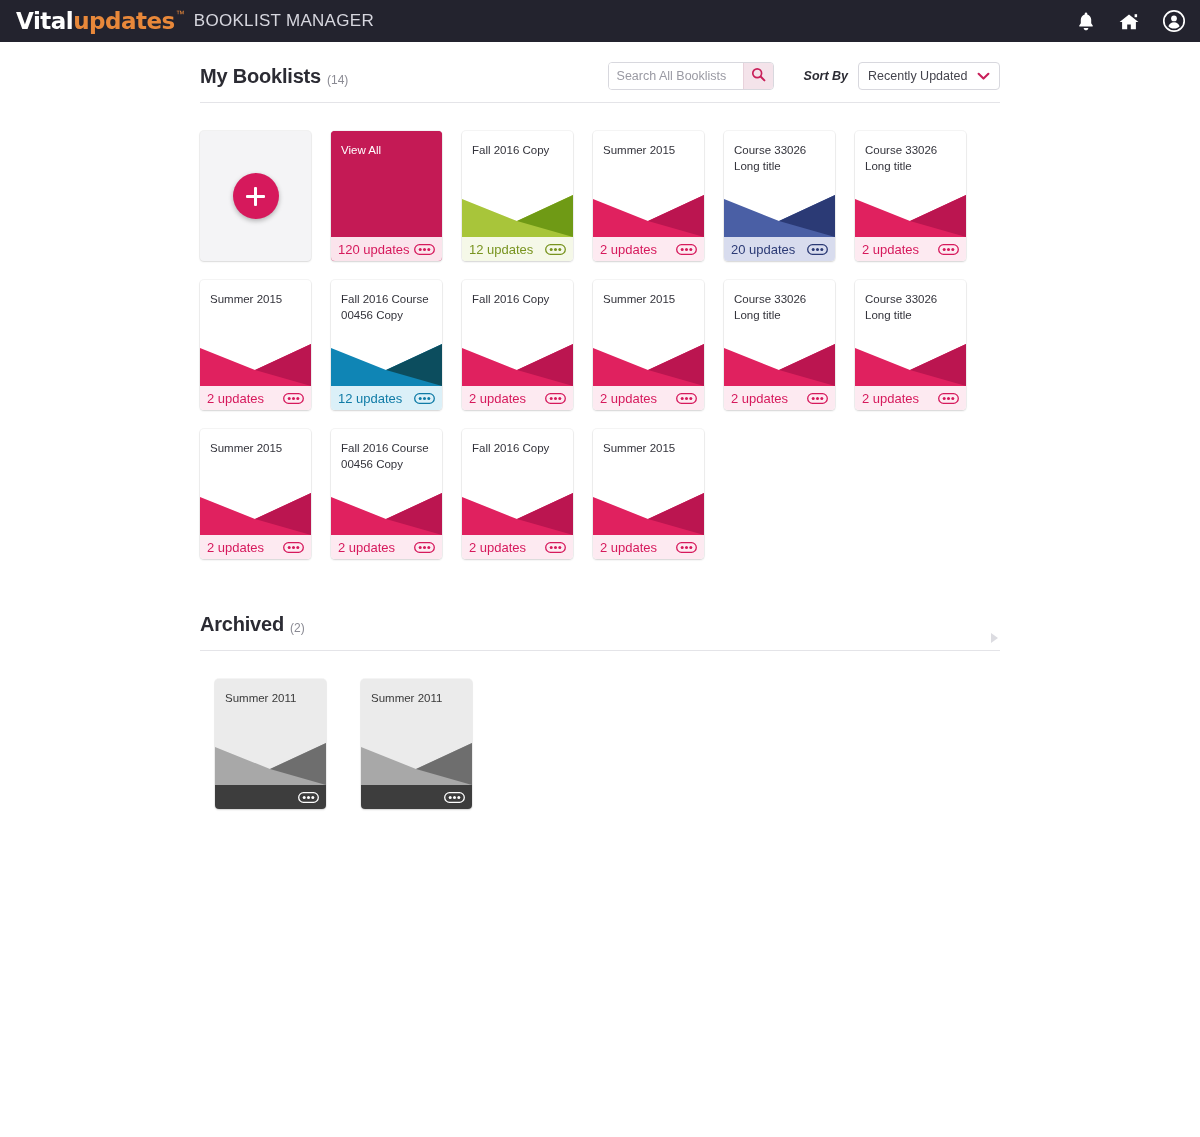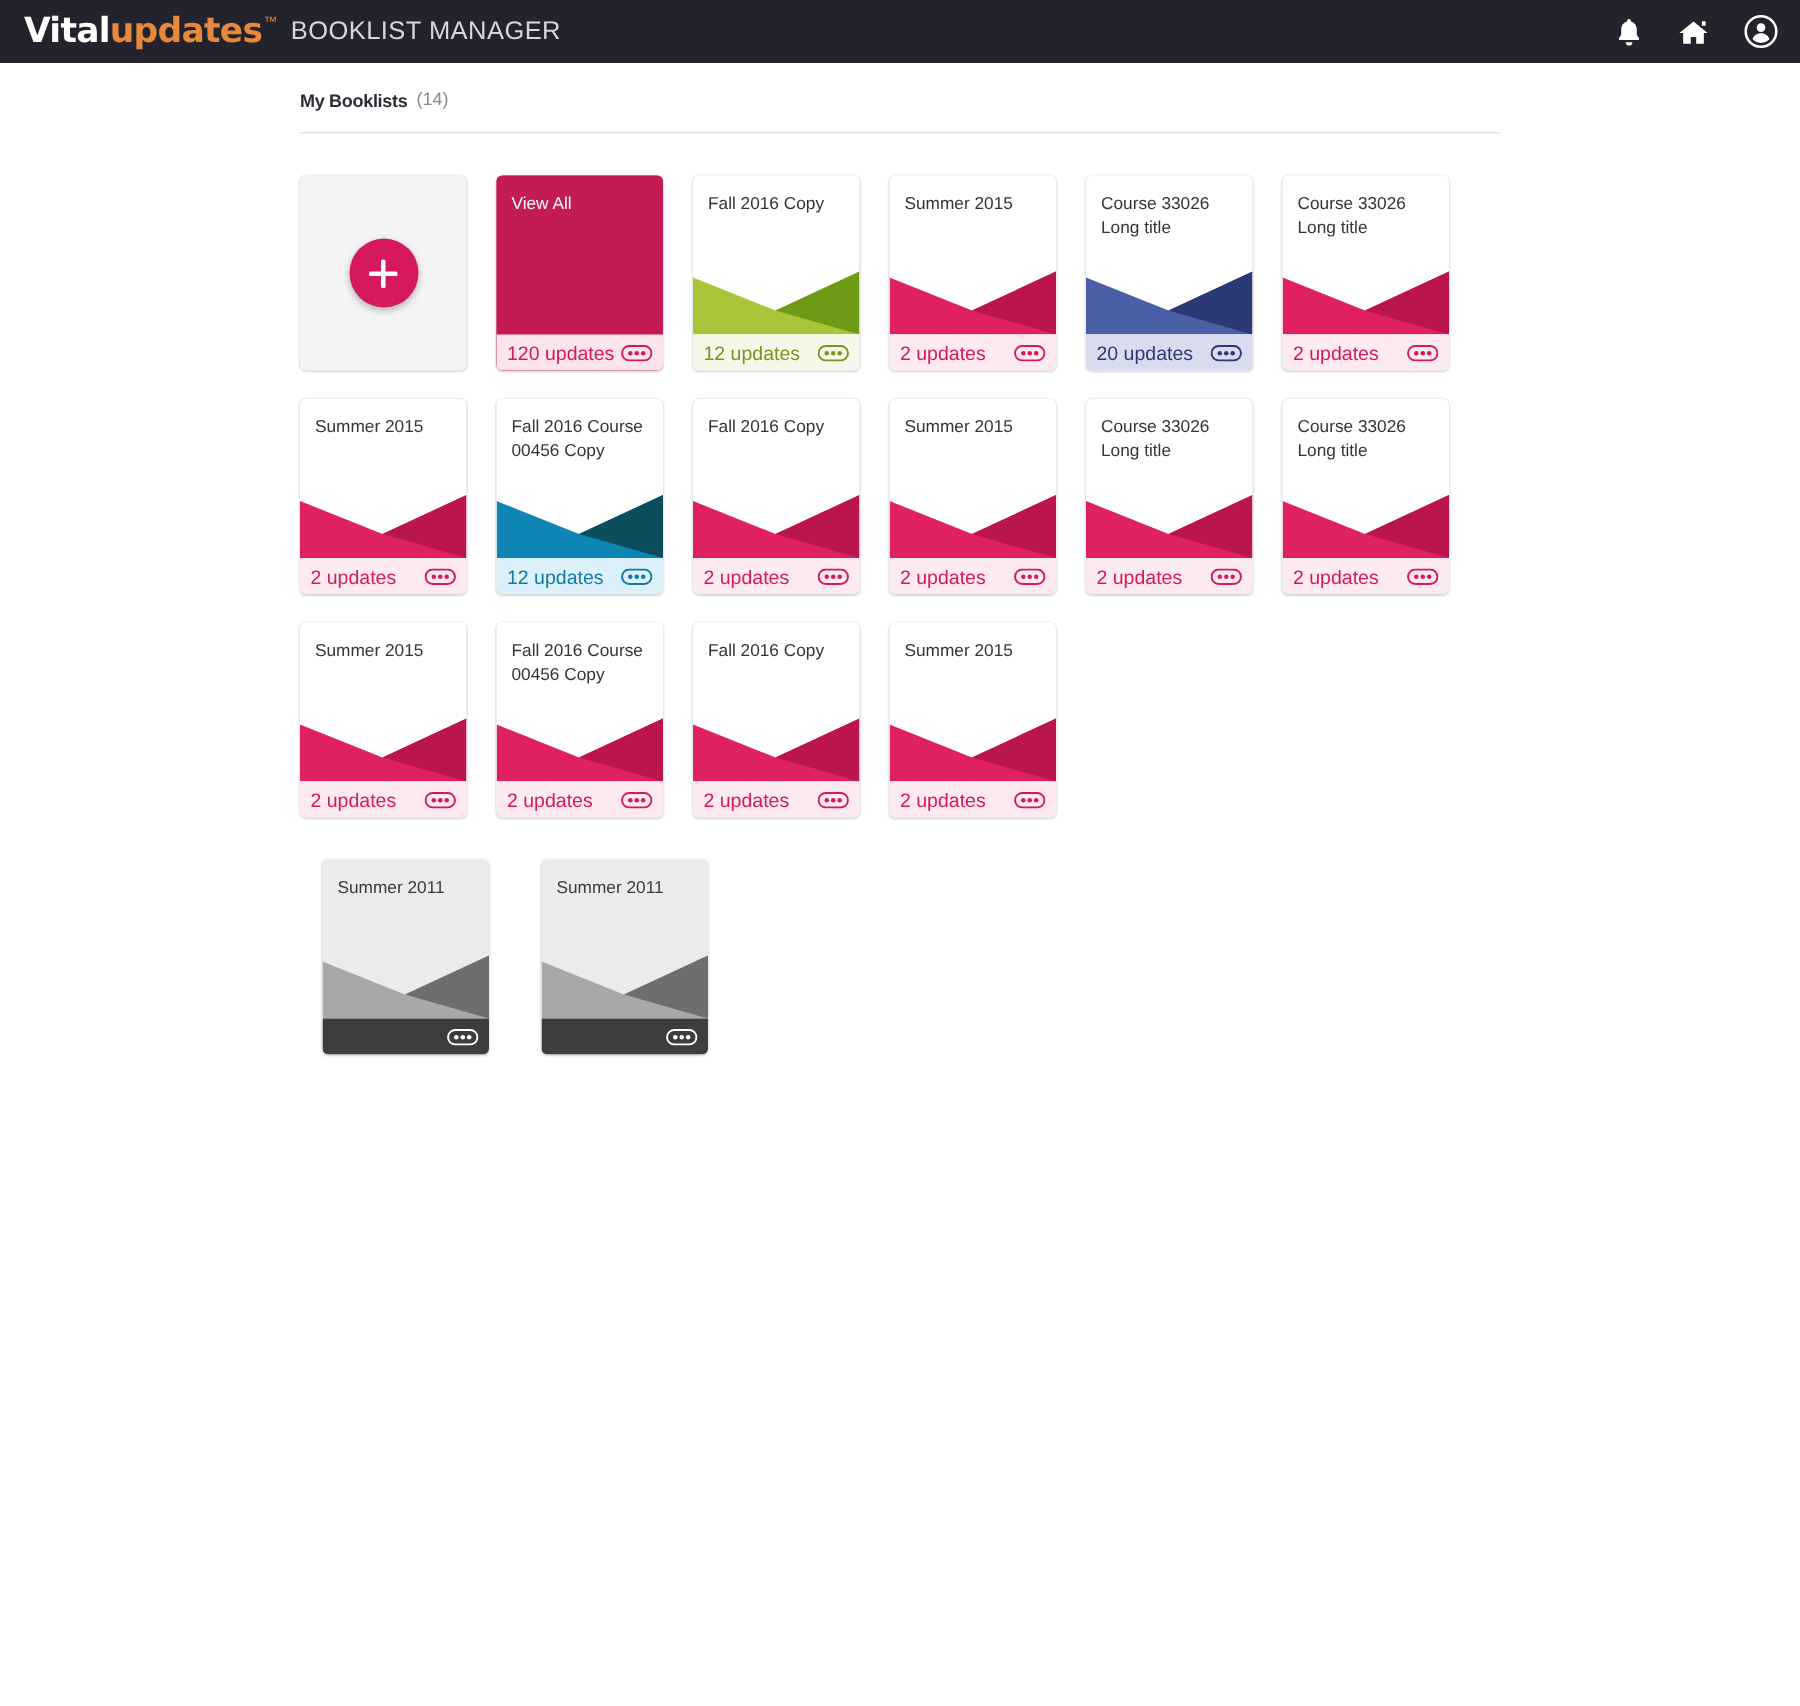--- a/index.html
+++ b/index.html
@@ -45,21 +45,21 @@
   .content { width: 800px; margin: 0 auto; padding-top: 18px; }
 
   
   .section-head {
     display: flex; align-items: flex-end;
     border-bottom: 1px solid #e4e4e8;
     padding-bottom: 14px;
     position: relative;
   }
   .section-title {
-    font-size: 12px; font-weight: bold; color: #2b2b33;
+    font-size: 20px; font-weight: bold; color: #2b2b33;
     letter-spacing: -0.2px;
   }
   .section-count { font-size: 12px; color: #8a8a93; margin-left: 6px; position: relative; top: -1px; }
 
   .head-tools { margin-left: auto; display: flex; align-items: center; position: relative; top: 2px; }
 
   .search-wrap {
     display: flex; align-items: stretch;
     border: 1px solid #d8d8de; border-radius: 4px;
     overflow: hidden; background: #fff; height: 28px;
@@ -195,20 +195,44 @@
   </div>
 </div>
 
 <div class="page">
   <div class="content">
 
     <div class="section-head">
       <span class="section-title">My Booklists</span>
       <span class="section-count">(14)</span>
 
+      <div class="head-tools">
+        <div class="search-wrap">
+          <input class="search-input" type="text" placeholder="Search All Booklists" value="" style="">
+          <button class="search-btn">
+            <span>
+              <svg width="15" height="15" viewBox="0 0 16 16">
+                  <circle cx="6.6" cy="6.6" r="4.7" fill="none" stroke="#c9205a" stroke-width="1.8"></circle>
+                  <line x1="10.2" y1="10.2" x2="14.3" y2="14.3" stroke="#c9205a" stroke-width="2.1" stroke-linecap="round"></line>
+                </svg>
+            </span>
+          </button>
+        </div>
+
+        <span class="sortby-label">Sort By</span>
+
+        <div class="sort-select">
+          <span class="sort-value">Recently Updated</span>
+          <span>
+            <svg width="13" height="9" viewBox="0 0 13 9">
+                <path d="M1.6 1.8 6.5 6.6l4.9-4.8" fill="none" stroke="#c9205a" stroke-width="2.1" stroke-linecap="round" stroke-linejoin="round"></path>
+              </svg>
+          </span>
+        </div>
+      </div>
     </div>
 
     <div class="grid" id="main-grid">
 
       <div class="card card-add">
         <div class="plus-circle"></div>
       </div>
 
     <div class="card card-viewall" style="background: rgb(196, 26, 85);">
           <div class="card-body-solid" style="background:#c41a55"></div>
@@ -500,20 +524,25 @@
                 <rect x="0.7" y="0.7" width="19.6" height="9.6" rx="4.8" fill="none" stroke="#d6195c" stroke-width="1.3"></rect>
                 <circle cx="6.2" cy="5.5" r="1.5" fill="#d6195c"></circle>
                 <circle cx="10.5" cy="5.5" r="1.5" fill="#d6195c"></circle>
                 <circle cx="14.8" cy="5.5" r="1.5" fill="#d6195c"></circle>
               </svg>
             </span>
           </div>
         </div>
       </div>
 
+    <div class="section-head archived-head">
+      <span class="section-title">Archived</span>
+      <span class="section-count">(2)</span>
+      <div class="arrow-toggle"></div>
+    </div>
 
     <div class="grid" id="archived-grid">
         <div class="card card-archived" style="background: rgb(235, 235, 235);">
           <div class="card-title">Summer 2011</div>
           <div class="card-art">
             <svg viewBox="0 0 111 48" preserveAspectRatio="none">
               <polygon points="0,10 55,32 111,6 111,48 0,48" fill="#a8a8a8"></polygon>
               <polygon points="55,32 111,6 111,48" fill="#6e6e6e"></polygon>
             </svg>
           </div>

